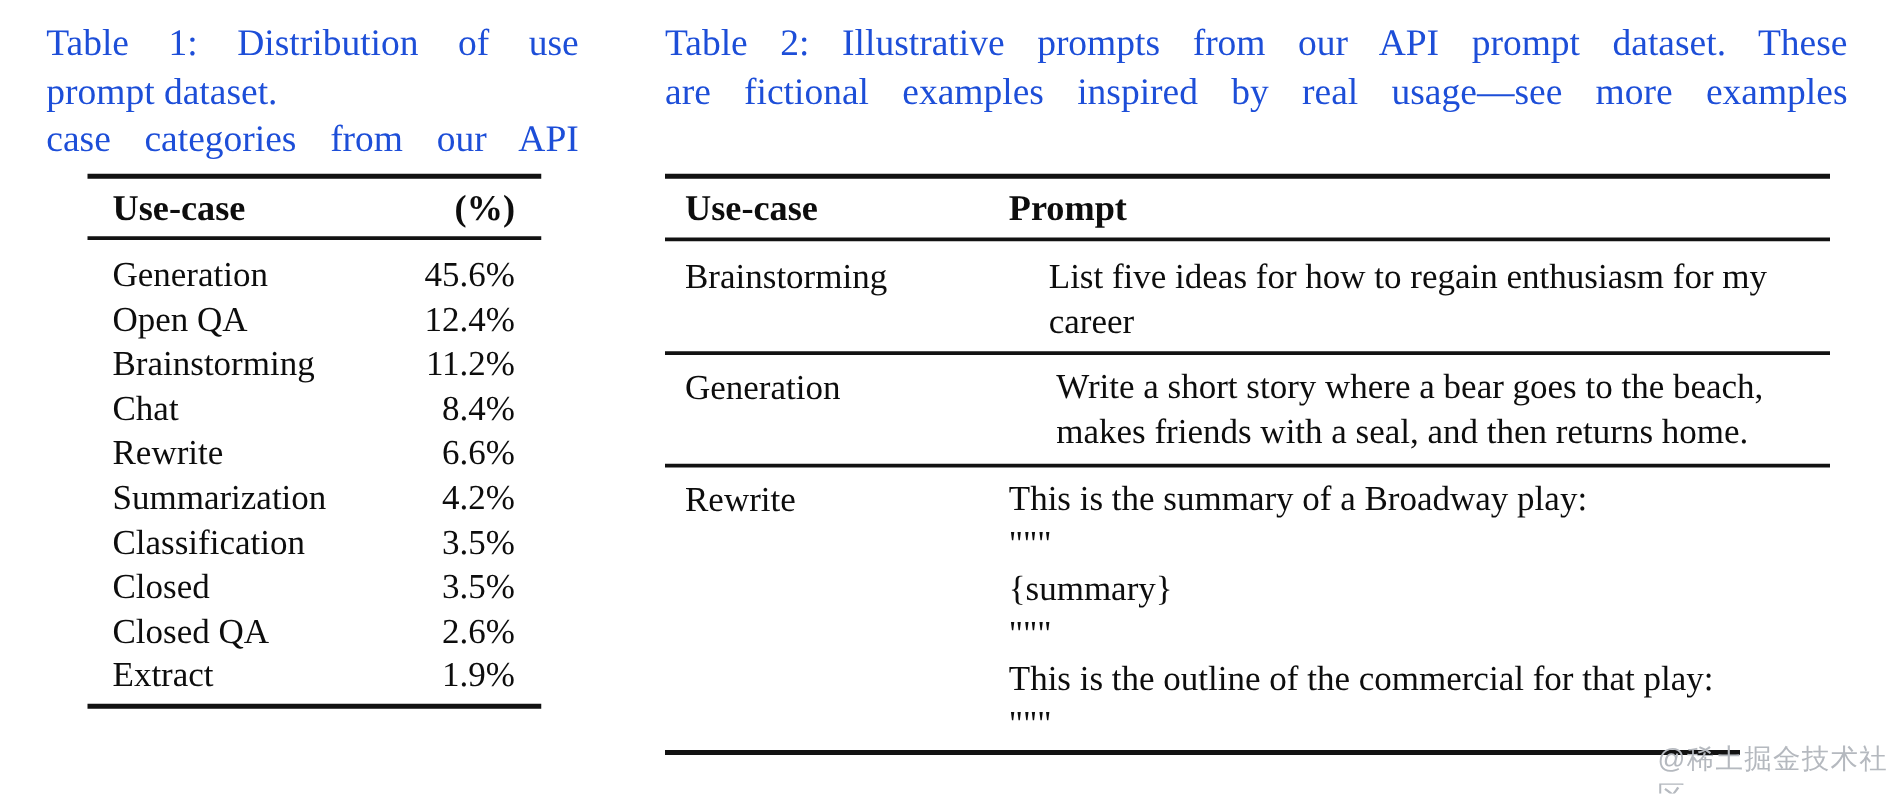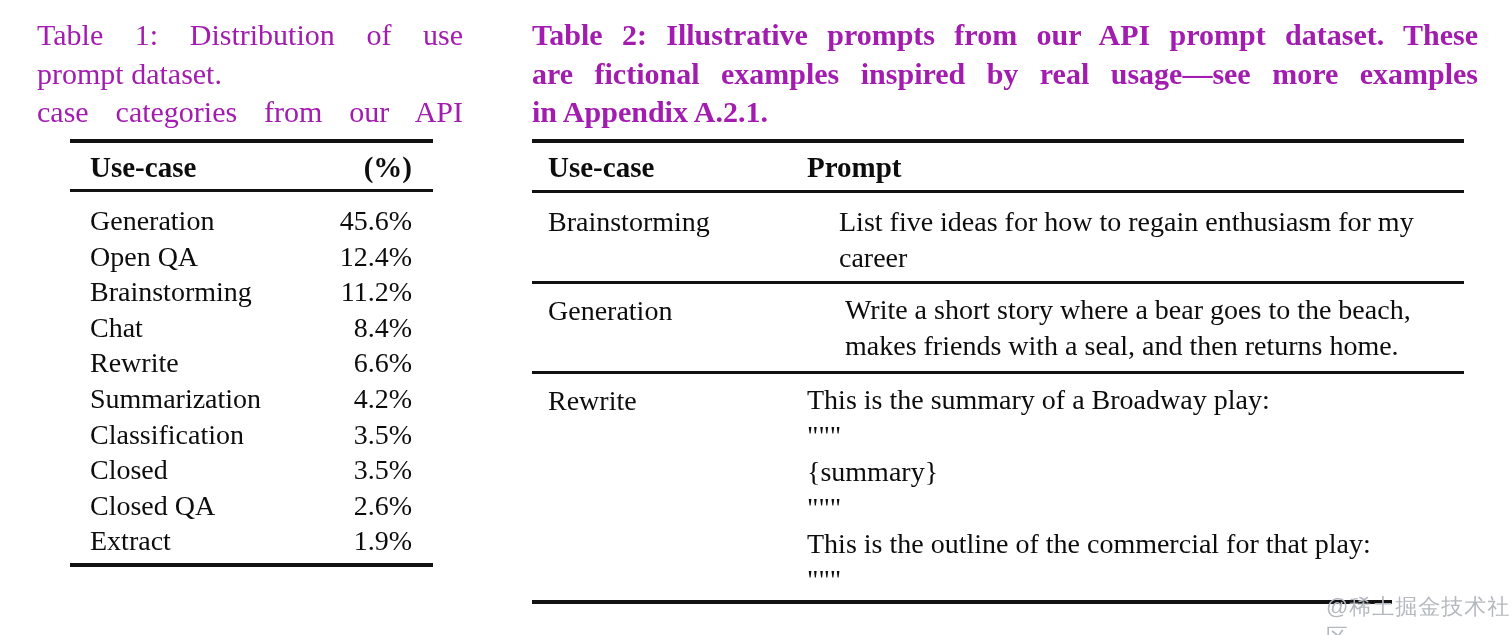--- a/index.html
+++ b/index.html
@@ -9,21 +9,21 @@
     height: 635px;
     background: #ffffff;
     color: #0d0d0d;
     font-family: "Liberation Serif", serif;
     overflow: hidden;
   }
   .caption {
     position: absolute;
     font-size: 30px;
     line-height: 38.5px;
-    color: #a21caf;
+    color: #1d4ed8;
   }
   .cap-line {
     text-align: justify;
     text-align-last: justify;
   }
   .cap-line.last {
     text-align-last: left;
   }
   .rule {
     position: absolute;
@@ -133,24 +133,23 @@
     <div class="t1-row">
       <span>Closed QA</span>
       <span>2.6%</span>
     </div>
     <div class="t1-row">
       <span>Extract</span>
       <span>1.9%</span>
     </div>
   </div>
 
-  <div class="caption" style="left:532px; top:16px; width:946px;font-weight:bold;">
+  <div class="caption" style="left:532px; top:16px; width:946px;">
     <div class="cap-line">Table 2: Illustrative prompts from our API prompt dataset. These</div>
     <div class="cap-line">are fictional examples inspired by real usage—see more examples</div>
-    <div class="cap-line last">in Appendix A.2.1.</div>
   </div>
 
   <div class="rule" style="left:532px; top:139px; width:932px; height:4px;"></div>
   <div class="rule" style="left:532px; top:190px; width:932px; height:3px;"></div>
   <div class="rule" style="left:532px; top:281px; width:932px; height:3px;"></div>
   <div class="rule" style="left:532px; top:371px; width:932px; height:3px;"></div>
   <div class="rule" style="left:532px; top:600px; width:860px; height:4px;"></div>
 
   <div class="t-header" style="left:548px; top:150px;">Use-case</div>
   <div class="t-header" style="left:807px; top:150px;">Prompt</div>

